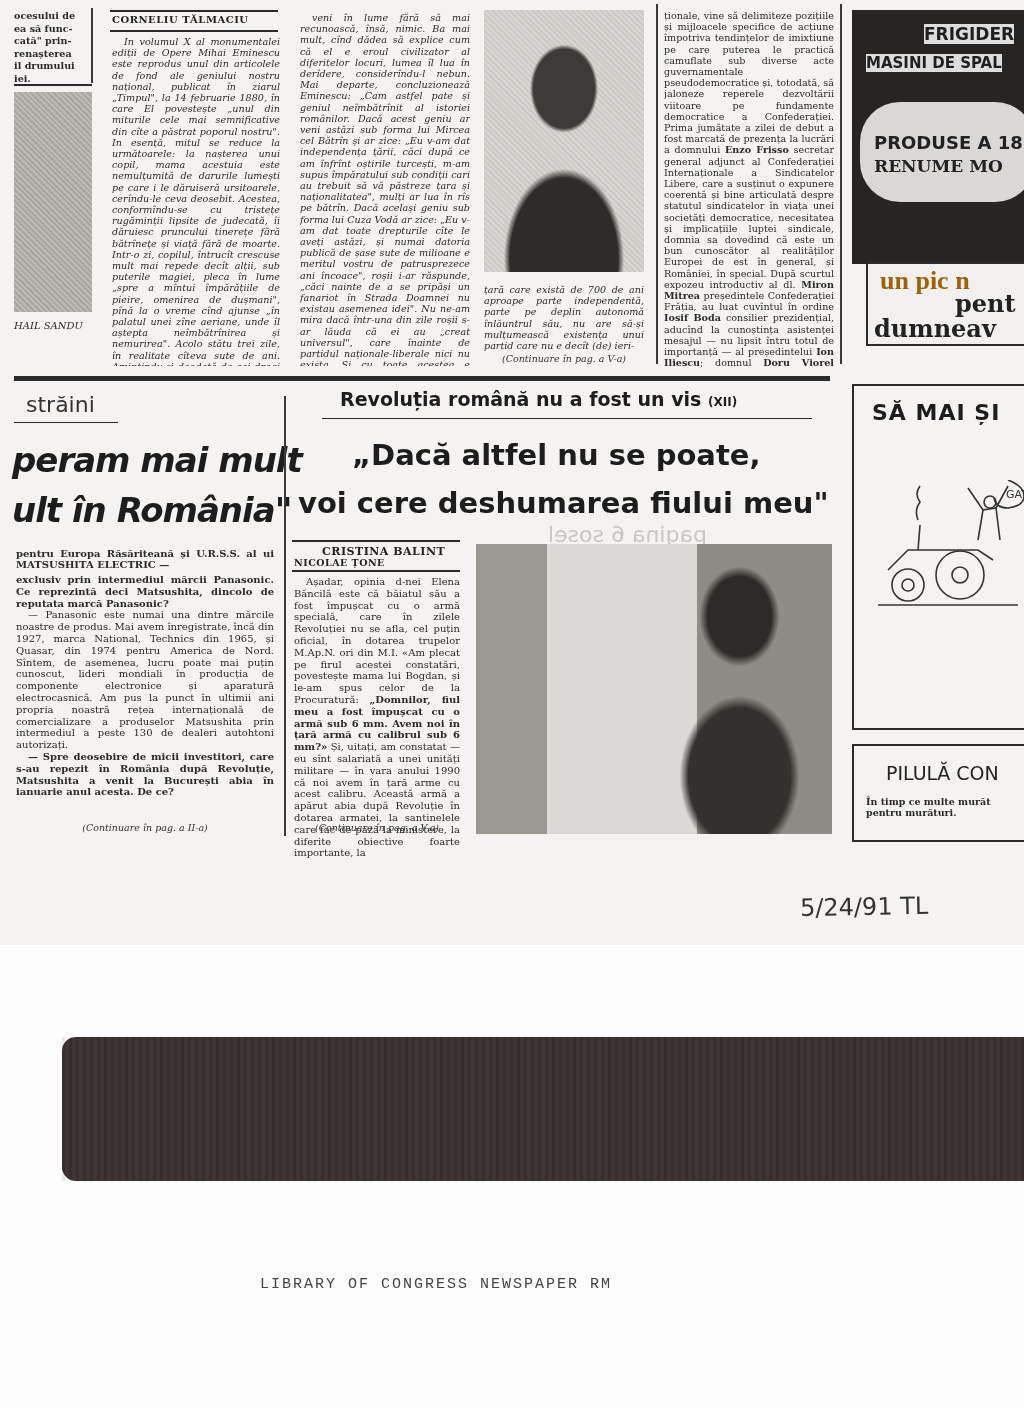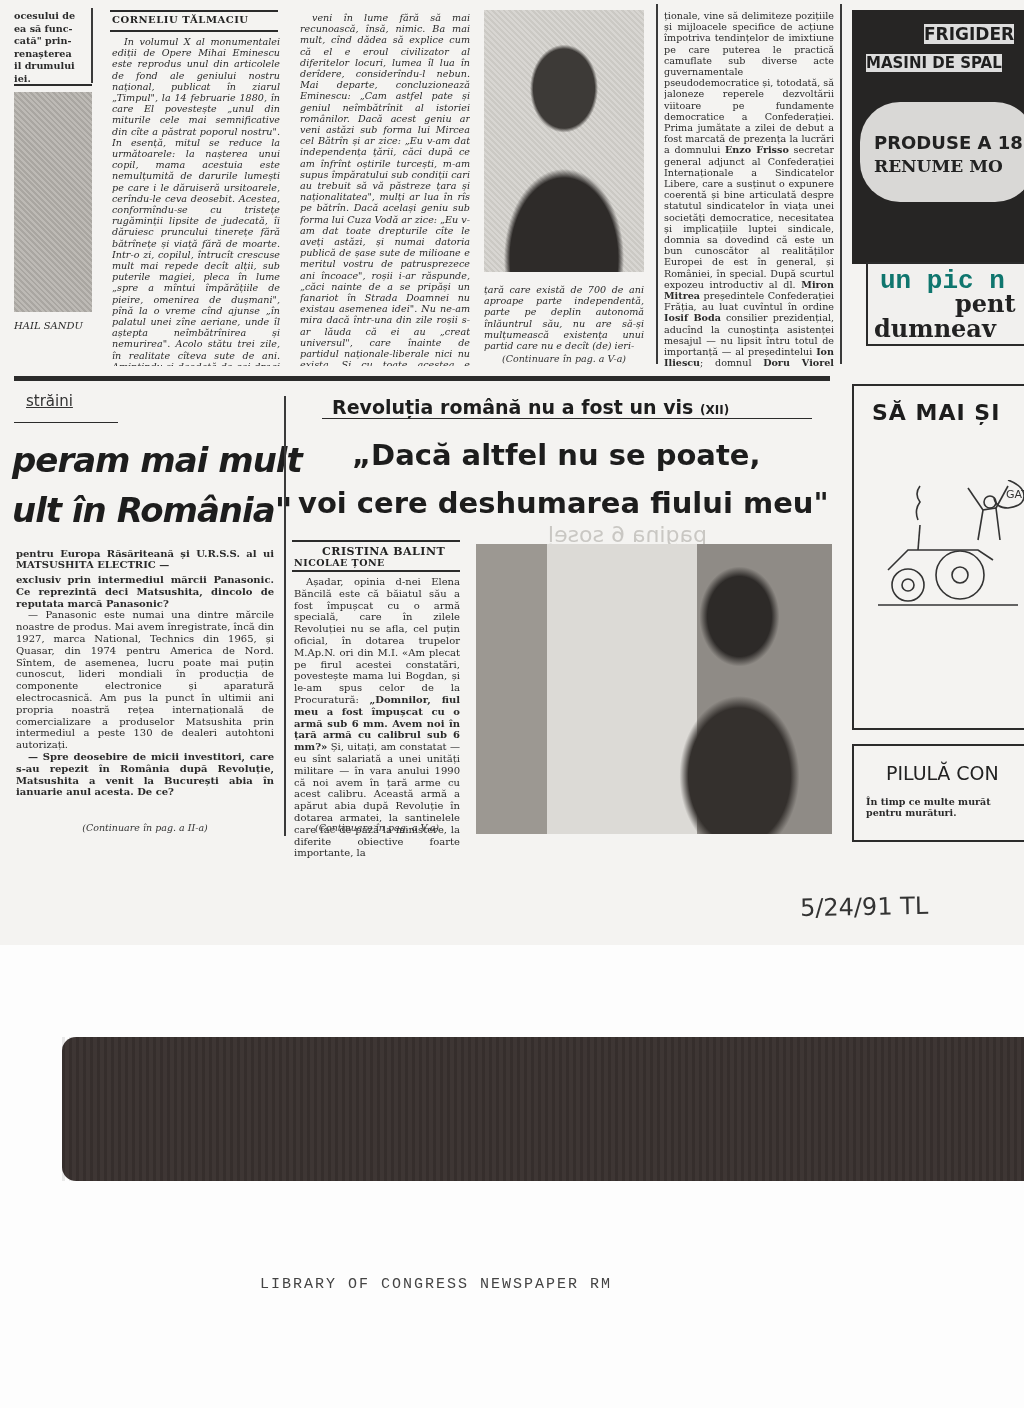--- a/index.html
+++ b/index.html
@@ -67,40 +67,40 @@
 
   <div class="ad" style="left:852px;top:10px;width:172px;height:252px;">
     <div class="label" style="left:72px;top:14px;font-size:17px;">FRIGIDER</div>
     <div class="label" style="left:14px;top:44px;font-size:15px;">MASINI DE SPAL</div>
     <div class="cloud" style="left:8px;top:92px;width:175px;height:100px;"></div>
     <div class="abs hl-sans" style="left:22px;top:122px;font-size:18px;color:#222;">PRODUSE A 18</div>
     <div class="abs" style="left:22px;top:146px;font-size:17px;font-weight:bold;font-family:'DejaVu Serif',serif;color:#222;">RENUME MO</div>
   </div>
   <div class="ad" style="left:852px;top:262px;width:172px;height:2px;"></div>
   <div class="frame" style="left:866px;top:262px;width:170px;height:80px;background:#f1f0ee;"></div>
-  <div class="abs" style="left:880px;top:266px;font-size:26px;font-weight:bold;font-family:Liberation Mono, monospace;color:#0f766e;">un pic n</div>
+  <div class="abs" style="left:880px;top:266px;font-size:26px;font-weight:bold;font-family:Liberation Serif, serif;color:#a16207;">un pic n</div>
   <div class="abs" style="left:955px;top:289px;font-size:24px;font-weight:bold;font-family:'DejaVu Serif',serif;color:#222;">pent</div>
   <div class="abs" style="left:874px;top:314px;font-size:24px;font-weight:bold;font-family:'DejaVu Serif',serif;color:#222;">dumneav</div>
 
   <div class="rule" style="left:14px;top:376px;width:816px;height:5px;"></div>
 
-  <div class="abs" style="left:26px;top:392px;font-family:'DejaVu Sans',sans-serif;font-size:15px;color:#333;text-decoration:underline;">străini</div>
+  <div class="abs" style="left:26px;top:392px;font-family:'DejaVu Sans',sans-serif;font-size:22px;color:#333;">străini</div>
   <div class="rule" style="left:14px;top:422px;width:104px;height:1px;"></div>
   <div class="abs hl-sans" style="left:12px;top:440px;font-size:34px;font-style:italic;letter-spacing:-1px;">peram mai mult</div>
   <div class="abs hl-sans" style="left:12px;top:490px;font-size:34px;font-style:italic;letter-spacing:-1px;">ult în România"</div>
   <div class="col" style="left:16px;top:548px;width:258px;font-weight:bold;font-size:10px;">pentru Europa Răsăriteană și U.R.S.S. al ui MATSUSHITA ELECTRIC —</div>
   <div class="col" style="left:16px;top:574px;width:258px;font-size:10px;line-height:11.8px;">
     <p style="font-weight:bold;text-indent:0">exclusiv prin intermediul mărcii Panasonic. Ce reprezintă deci Matsushita, dincolo de reputata marcă Panasonic?</p>
     <p>— Panasonic este numai una dintre mărcile noastre de produs. Mai avem înregistrate, încă din 1927, marca National, Technics din 1965, și Quasar, din 1974 pentru America de Nord. Sîntem, de asemenea, lucru poate mai puțin cunoscut, lideri mondiali în producția de componente electronice și aparatură electrocasnică. Am pus la punct în ultimii ani propria noastră rețea internațională de comercializare a produselor Matsushita prin intermediul a peste 130 de dealeri autohtoni autorizați.</p>
     <p style="font-weight:bold">— Spre deosebire de micii investitori, care s-au repezit în România după Revoluție, Matsushita a venit la București abia în ianuarie anul acesta. De ce?</p>
   </div>
   <div class="cont abs" style="left:16px;top:822px;width:258px;">(Continuare în pag. a II-a)</div>
   <div class="vrule" style="left:284px;top:396px;height:440px;"></div>
 
-  <div class="abs hl-sans" style="left:332px;top:388px;font-size:19px;margin-top:8px;">
+  <div class="abs hl-sans" style="left:340px;top:388px;font-size:19px;">
     <span>Revoluția română nu a fost un vis</span>
     <span style="font-size:12px;">(XII)</span>
   </div>
   <div class="rule" style="left:322px;top:418px;width:490px;height:1px;"></div>
   <div class="abs hl-sans" style="left:352px;top:438px;font-size:29px;">„Dacă altfel nu se poate,</div>
   <div class="abs hl-sans" style="left:298px;top:486px;font-size:29px;">voi cere deshumarea fiului meu"</div>
   <div class="abs" style="left:548px;top:522px;font-family:'DejaVu Sans',sans-serif;font-size:22px;color:#c9c7c3;transform:scaleX(-1);">pagina 6 soseļ</div>
   <div class="rule" style="left:292px;top:540px;width:168px;height:2px;"></div>
   <div class="byline abs" style="left:294px;top:545px;font-size:11px;margin-left:28px;">CRISTINA BALINT</div>
   <div class="byline abs" style="left:294px;top:557px;font-size:9.5px;">NICOLAE ȚONE</div>

